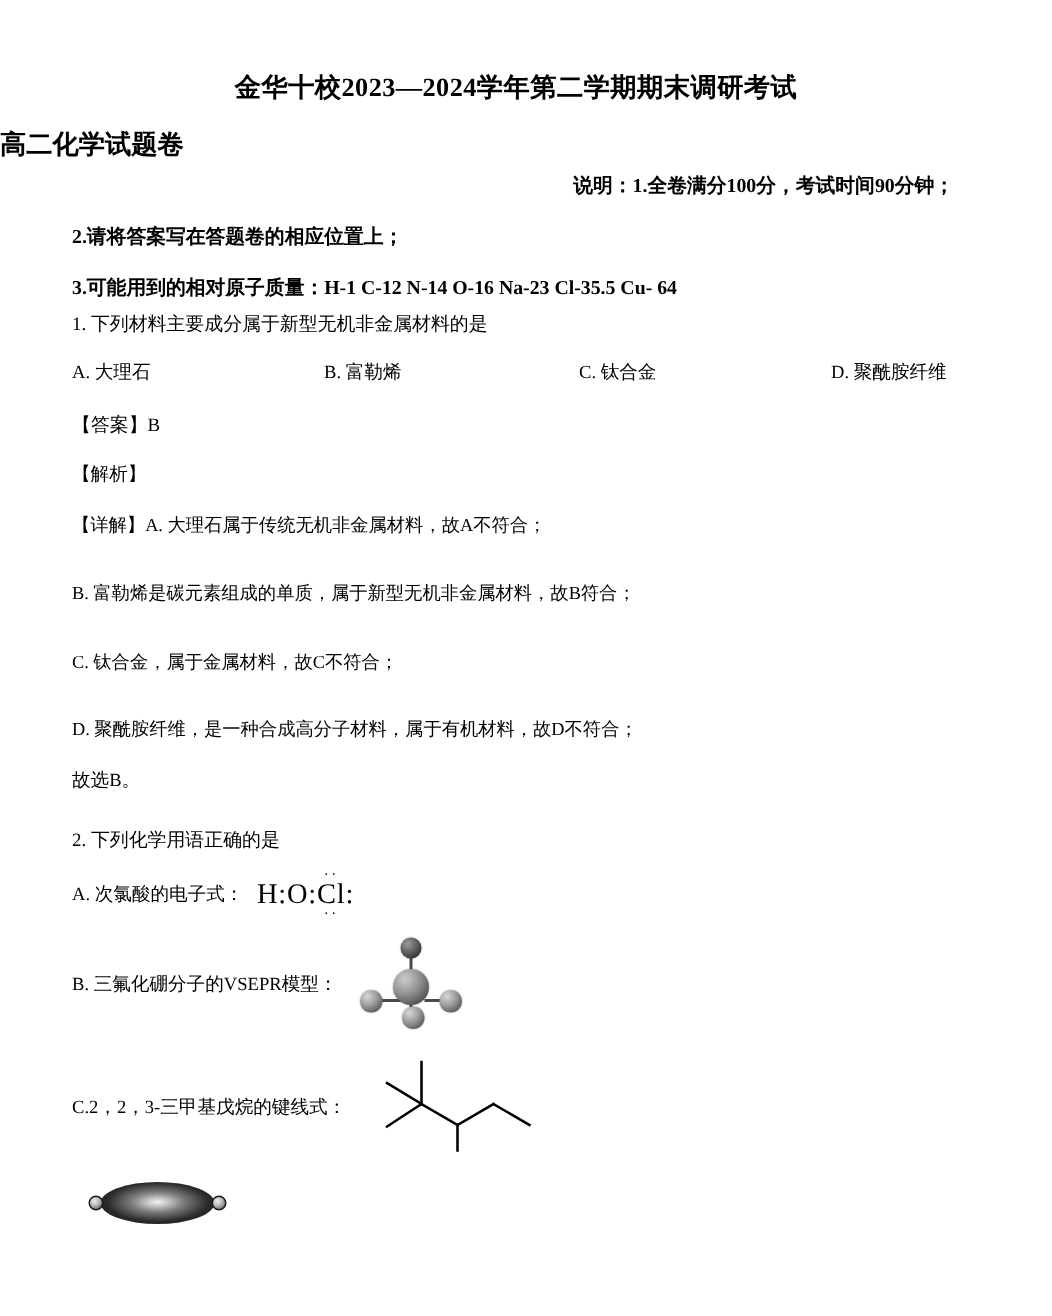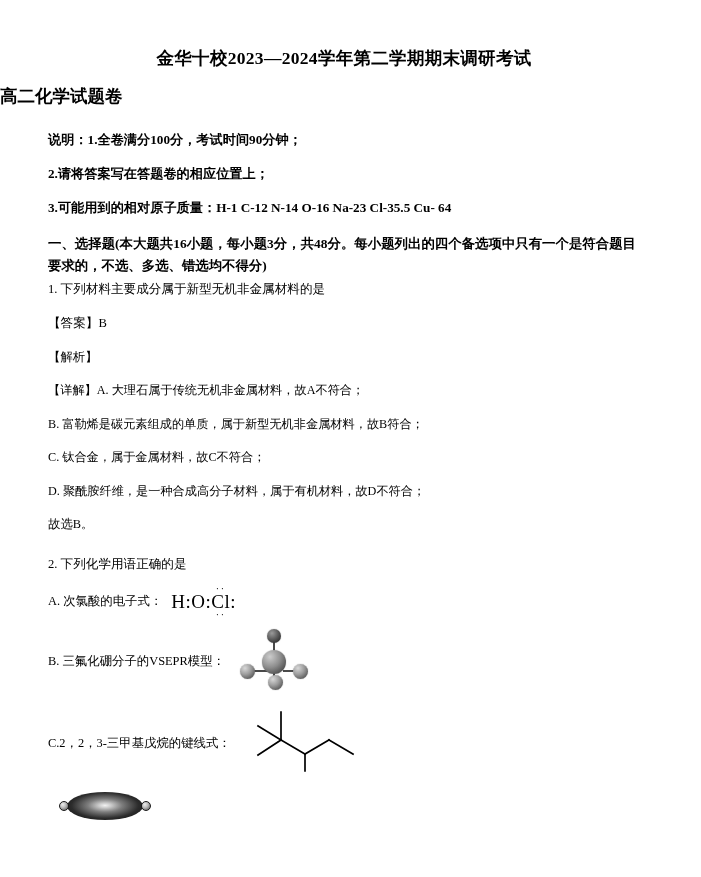--- a/index.html
+++ b/index.html
@@ -44,21 +44,21 @@
   
   .content {
     padding: 0 52px 0 48px;
   }
   .note-line {
     font-weight: bold;
     font-size: 13.2px;
     line-height: 1.55;
     margin-top: 14px;
   }
-  .note-line:first-child { margin-top: 20px; }
+  .note-line:first-child { margin-top: 4px; text-align: right; }
 
   .section-head {
     font-weight: bold;
     font-size: 13.4px;
     line-height: 1.62;
     margin-top: 14px;
     text-align: justify;
   }
 
   .q-stem {
@@ -95,21 +95,21 @@
     margin-top: 14px;
   }
   .detail-line {
     font-size: 12.2px;
     line-height: 1.6;
     margin-top: 14px;
   }
   .sub-line {
     font-size: 12.2px;
     line-height: 1.6;
-    margin-top: 14px;
+    margin-top: 26px;
   }
   .concl-line {
     font-size: 12.4px;
     line-height: 1.6;
     margin-top: 14px;
   }
 
   
   .fig-opt {
     display: flex;
@@ -225,27 +225,32 @@
 
   <div class="doc-title">金华十校2023—2024学年第二学期期末调研考试</div>
   <div class="doc-subtitle">高二化学试题卷</div>
 
   <div class="content">
 
     <div class="note-line">说明：1.全卷满分100分，考试时间90分钟；</div>
     <div class="note-line">2.请将答案写在答题卷的相应位置上；</div>
     <div class="note-line">3.可能用到的相对原子质量：H-1   C-12   N-14   O-16   Na-23   Cl-35.5   Cu- 64</div>
 
-    <div class="section-head">一、选择题(本大题共16小题，每小题3分，共48分。每小题列出的四个备选项中只有一个是符合题目要求的，不选、多选、错选均不得分)</div>
 
     <div class="q-stem">
       <span>1.</span>
       <span>下列材料主要成分属于新型无机非金属材料的是</span>
     </div>
 
+    <div class="opt-row">
+      <span class="opt-a">A. 大理石</span>
+      <span class="opt-b">B. 富勒烯</span>
+      <span class="opt-c">C. 钛合金</span>
+      <span class="opt-d">D. 聚酰胺纤维</span>
+    </div>
 
     <div class="ans-line">
       <span class="tag">【答案】</span><span>B</span>
     </div>
 
     <div class="ana-line">
       <span class="tag">【解析】</span>
     </div>
 
     <div class="detail-line">

